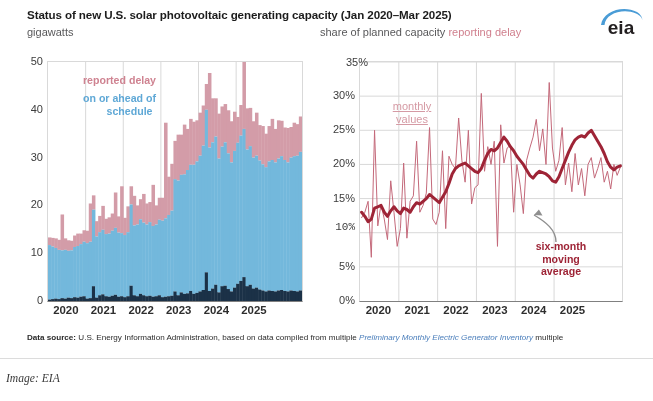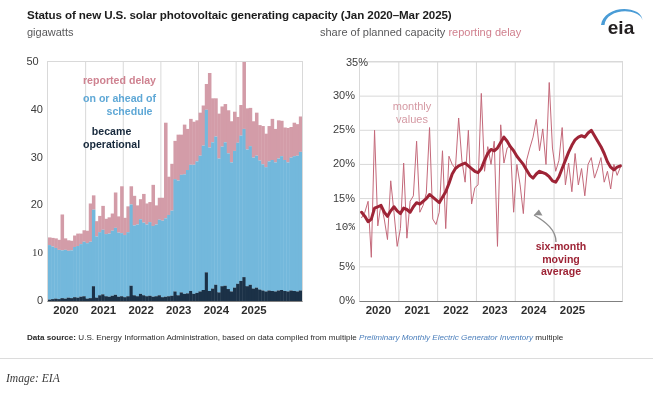--- a/index.html
+++ b/index.html
@@ -90,21 +90,21 @@
   }
   .annot {
     position: absolute;
     font-size: 10.6px;
     white-space: nowrap;
     line-height: 1.18;
   }
   .annot.pink  { color: #cf8391; font-weight: bold; }
   .annot.blue  { color: #5fa8d6; font-weight: bold; }
   .annot.navy  { color: #17293c; font-weight: bold; }
-  .annot.thin-pink { color: #d59aa4; font-weight: normal; font-size: 11px; }
+  .annot.thin-pink { color: #d59aa4; font-weight: normal; font-size: 11px; text-decoration: underline; }
   .annot.dark-red  { color: #9e2436; font-weight: bold; }
   .annot.c  { text-align: center; }
   
   .footnote {
     position: absolute;
     left: 27px; top: 333px;
     width: 610px;
     font-size: 8.1px;
     color: #2b2b2b;
     line-height: 1.3;
@@ -388,38 +388,37 @@
           <rect x="247.7283950617284" y="62.140000000000015" width="3.5358024691358025" height="31.548000000000002" fill="#d39ca8"></rect>
           <rect x="247.7283950617284" y="93.68800000000002" width="3.5358024691358025" height="135.75199999999998" fill="#73b8dc"></rect>
           <rect x="247.7283950617284" y="229.44" width="3.5358024691358025" height="9.560000000000002" fill="#1b3147"></rect>
           <rect x="250.8641975308642" y="54.49199999999999" width="3.5358024691358025" height="35.372000000000014" fill="#d39ca8"></rect>
           <rect x="250.8641975308642" y="89.864" width="3.5358024691358025" height="138.62" fill="#73b8dc"></rect>
           <rect x="250.8641975308642" y="228.484" width="3.5358024691358025" height="10.515999999999991" fill="#1b3147"></rect>
         </svg>
     </div>
     <div id="left-yticks">
         <div class="ytick" style="top: 248px;">0</div>
-        <div class="ytick" style="top: 200.2px; font-family: Liberation Serif, serif;">10</div>
+        <div class="ytick" style="top: 200.2px;">10</div>
         <div class="ytick" style="top: 152.4px;">20</div>
         <div class="ytick" style="top: 104.6px;">30</div>
         <div class="ytick" style="top: 56.8px;">40</div>
-        <div class="ytick" style="top: 9px; text-align: center;">50</div>
+        <div class="ytick" style="top: 9px;">50</div>
       </div>
     <div id="left-xticks">
         <div class="xtick" style="left: 43.8148px; top: 252px;">2020</div>
         <div class="xtick" style="left: 81.4444px; top: 252px;">2021</div>
         <div class="xtick" style="left: 119.074px; top: 252px;">2022</div>
         <div class="xtick" style="left: 156.704px; top: 252px;">2023</div>
         <div class="xtick" style="left: 194.333px; top: 252px;">2024</div>
         <div class="xtick" style="left: 231.963px; top: 252px;">2025</div>
       </div>
 
     <div class="annot pink" style="left:61px; top:22px;">reported delay</div>
     <div class="annot blue" style="left:61px; top:40px;">on or ahead of<br>&nbsp;&nbsp;&nbsp;&nbsp;&nbsp;&nbsp;&nbsp;&nbsp;schedule</div>
-    <div class="annot navy" style="left:61px; top:73px;">&nbsp;&nbsp;&nbsp;became<br>operational</div>
   </div>
 
   <div class="chart" id="chart-right">
     <div class="plot" id="plot-right">
       <svg id="svg-right" width="262" height="239">
           <line x1="0" y1="204.85714285714286" x2="262" y2="204.85714285714286" stroke="#d9d9d9" stroke-width="1"></line>
           <line x1="0" y1="170.71428571428572" x2="262" y2="170.71428571428572" stroke="#d9d9d9" stroke-width="1"></line>
           <line x1="0" y1="136.57142857142858" x2="262" y2="136.57142857142858" stroke="#d9d9d9" stroke-width="1"></line>
           <line x1="0" y1="102.42857142857144" x2="262" y2="102.42857142857144" stroke="#d9d9d9" stroke-width="1"></line>
           <line x1="0" y1="68.28571428571428" x2="262" y2="68.28571428571428" stroke="#d9d9d9" stroke-width="1"></line>

